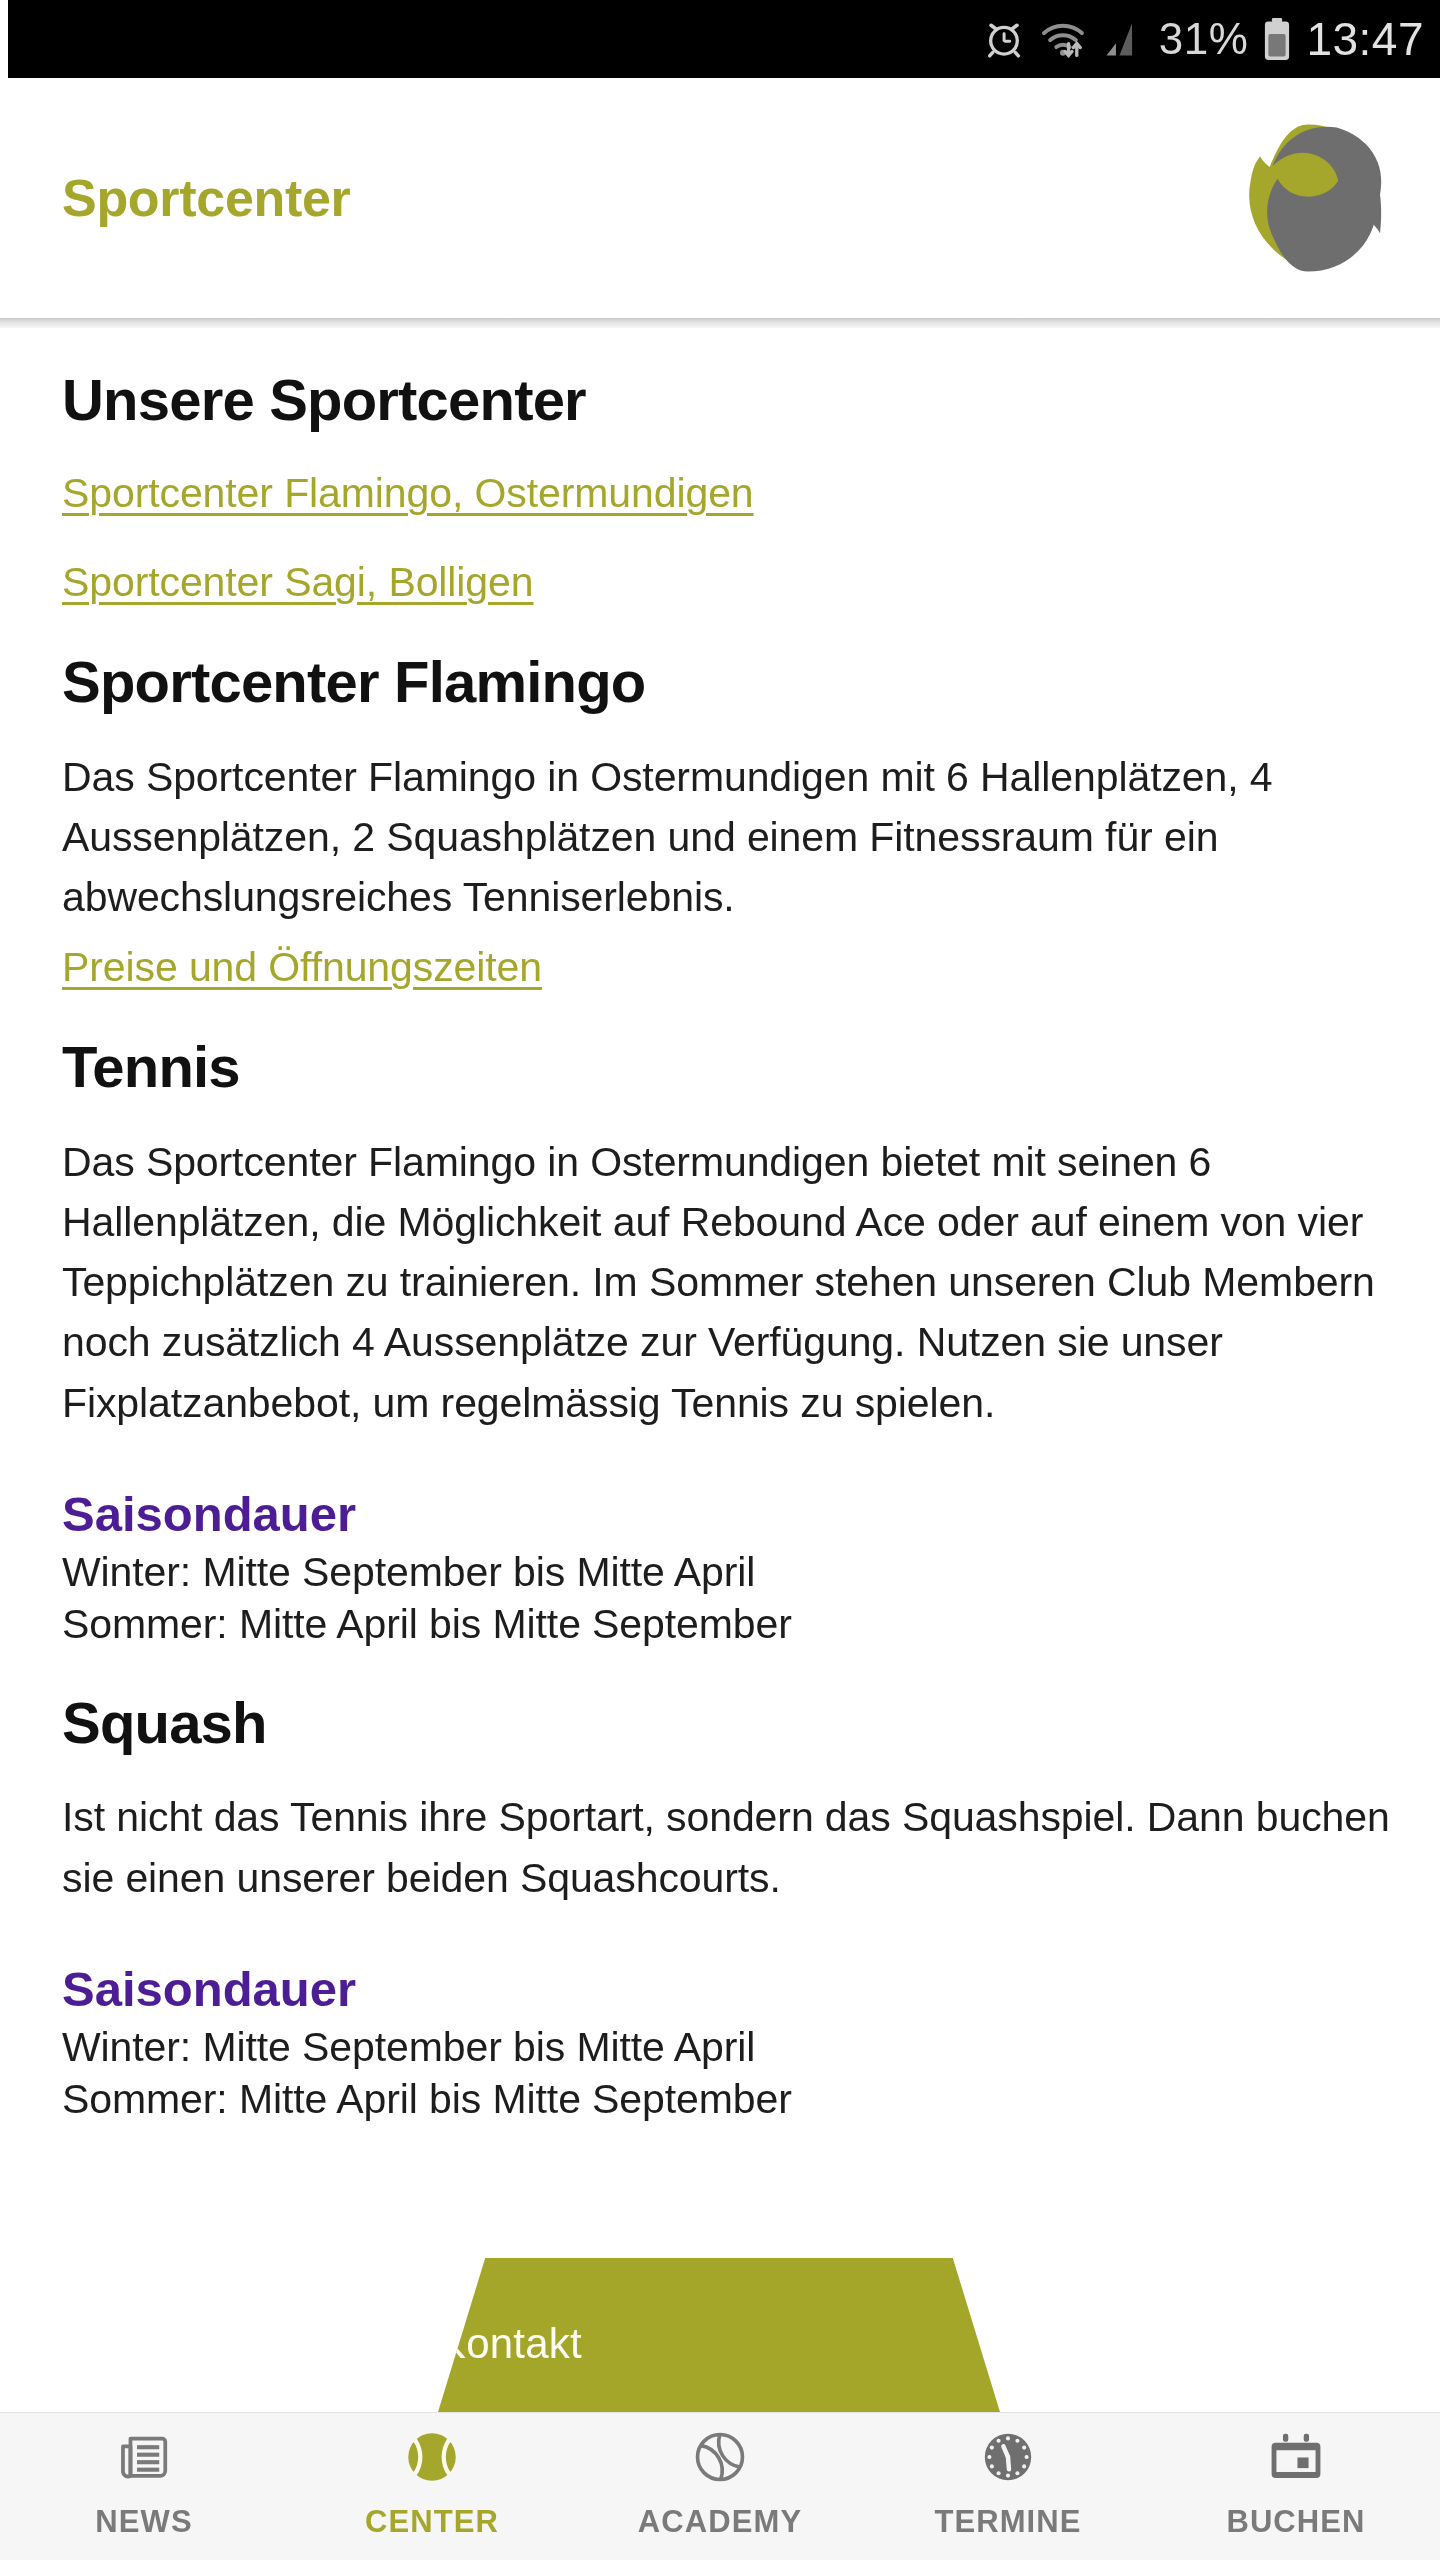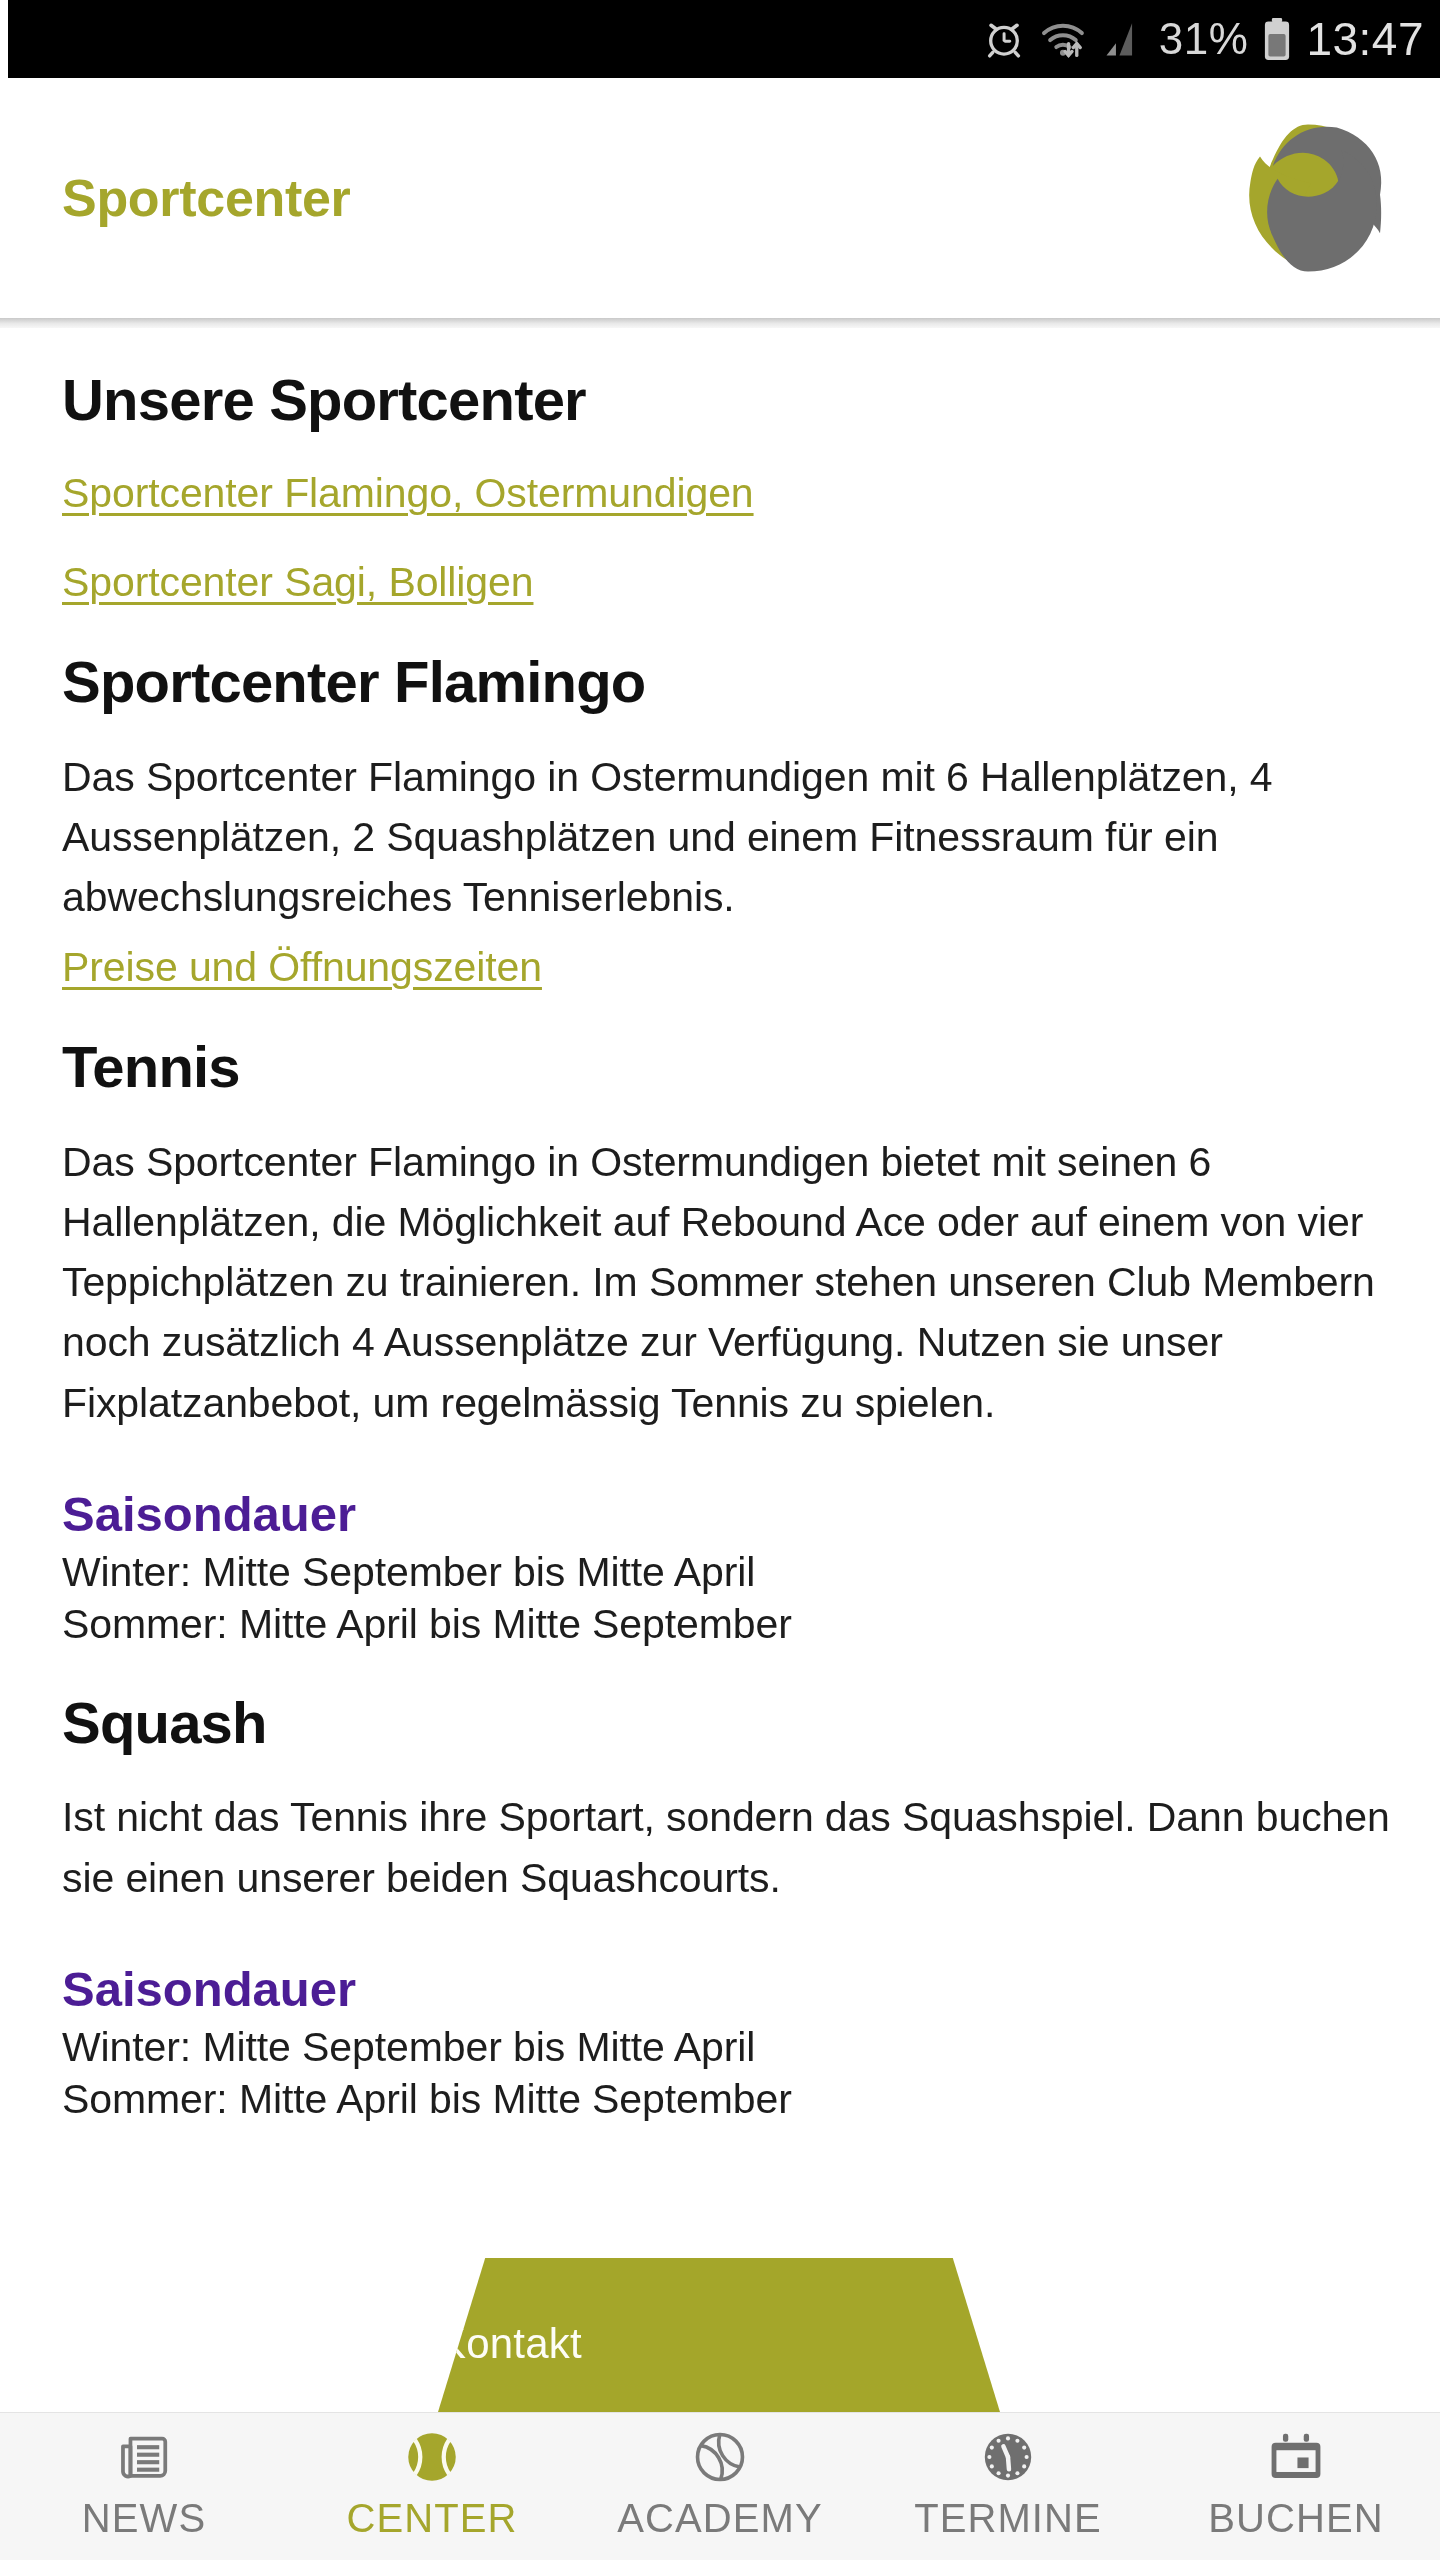--- a/index.html
+++ b/index.html
@@ -186,25 +186,25 @@
     padding-top: 13px;
     cursor: pointer;
   }
   .nav-icon {
     height: 62px;
     display: flex;
     align-items: center;
     justify-content: center;
   }
   .nav-label {
-    font-size: 40px;
-    font-weight: 400;
+    font-size: 31px;
+    font-weight: 700;
     color: #7a7a7a;
     letter-spacing: 1.1px;
-    margin-top: 8px;
+    margin-top: 16px;
   }
   .nav-item.active .nav-label { color: #a5a62c; }
 </style>
 </head>
 <body>
 
 <div class="status-bar">
 
   <span class="status-icon">
     <svg width="42" height="42" viewBox="0 0 24 24">

